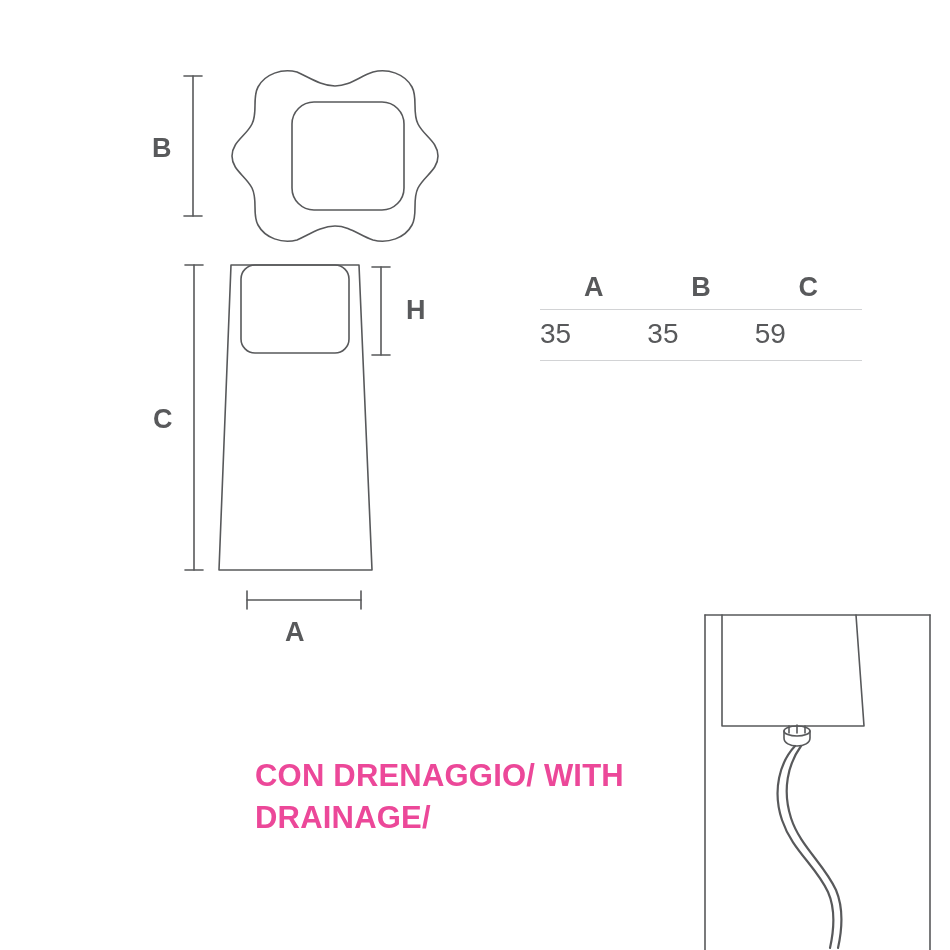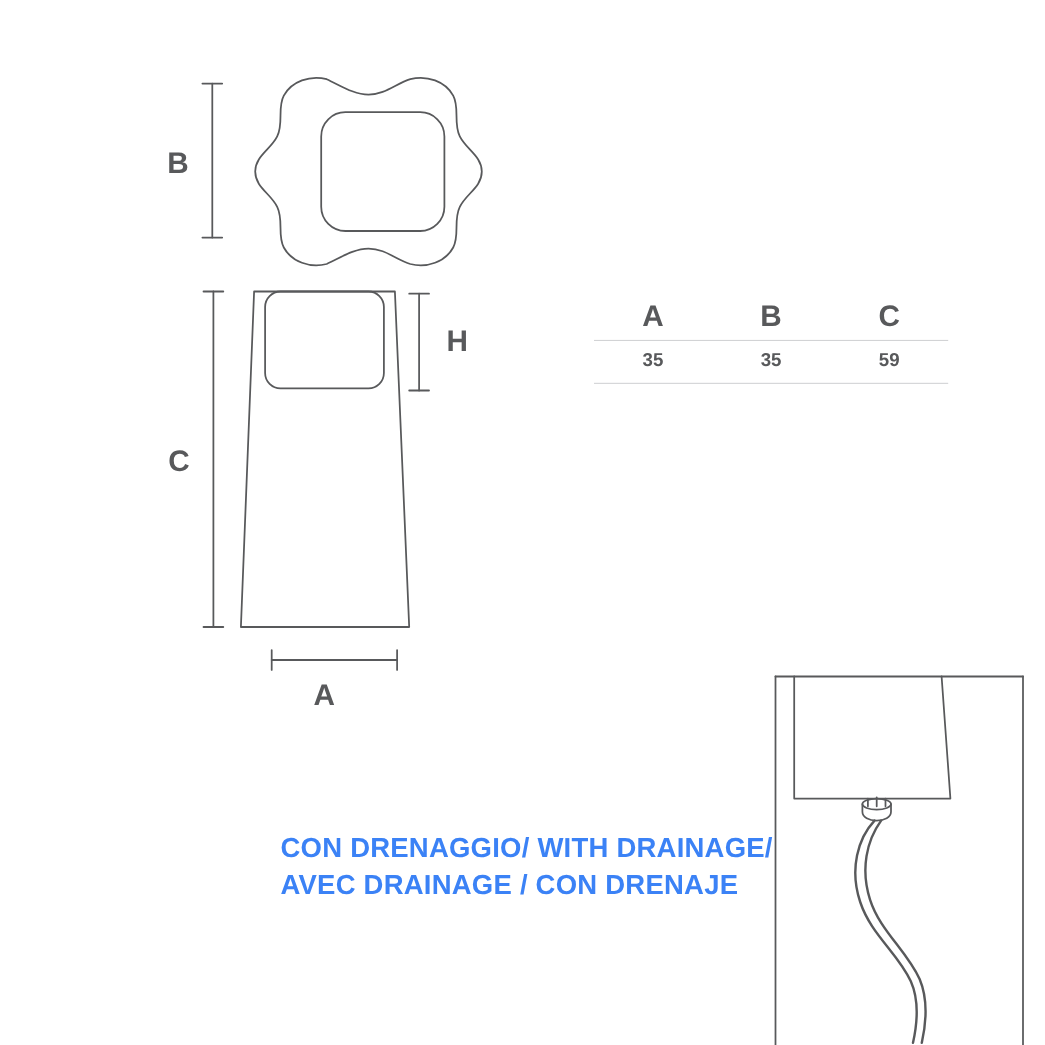--- a/index.html
+++ b/index.html
@@ -37,33 +37,32 @@
     font-size: 27px;
     font-weight: 700;
     letter-spacing: 0.5px;
   }
   .tbl-head {
     font-size: 27px;
     font-weight: 700;
     text-align: center;
   }
   .tbl-val {
-    font-size: 17px;
-    font-weight: 700;
-    text-align: center;
+    font-size: 28px;
+    font-weight: 400;
   }
   .caption {
     position: absolute;
     left: 255px;
     top: 755px;
     width: 450px;
-    font-size: 25px;
+    font-size: 31px;
     font-weight: 600;
     line-height: 1.35;
-    color: #3b82f6;
+    color: #ec4899;
     letter-spacing: 0.2px;
   }
   .caption div { display: block; }
   #table-wrap {
     position: absolute;
     left: 540px;
     top: 272px;
     width: 322px;
   }
   .tbl-row {
@@ -176,16 +175,15 @@
     <div class="tbl-row tbl-val-row">
       <div class="tbl-cell tbl-val">35</div>
       <div class="tbl-cell tbl-val">35</div>
       <div class="tbl-cell tbl-val">59</div>
     </div>
     <div class="tbl-rule"></div>
   </div>
 
   <div class="caption">
     <div>CON DRENAGGIO/ WITH DRAINAGE/</div>
-    <div>AVEC DRAINAGE / CON DRENAJE</div>
   </div>
 
 </div>
 
 </body></html>

